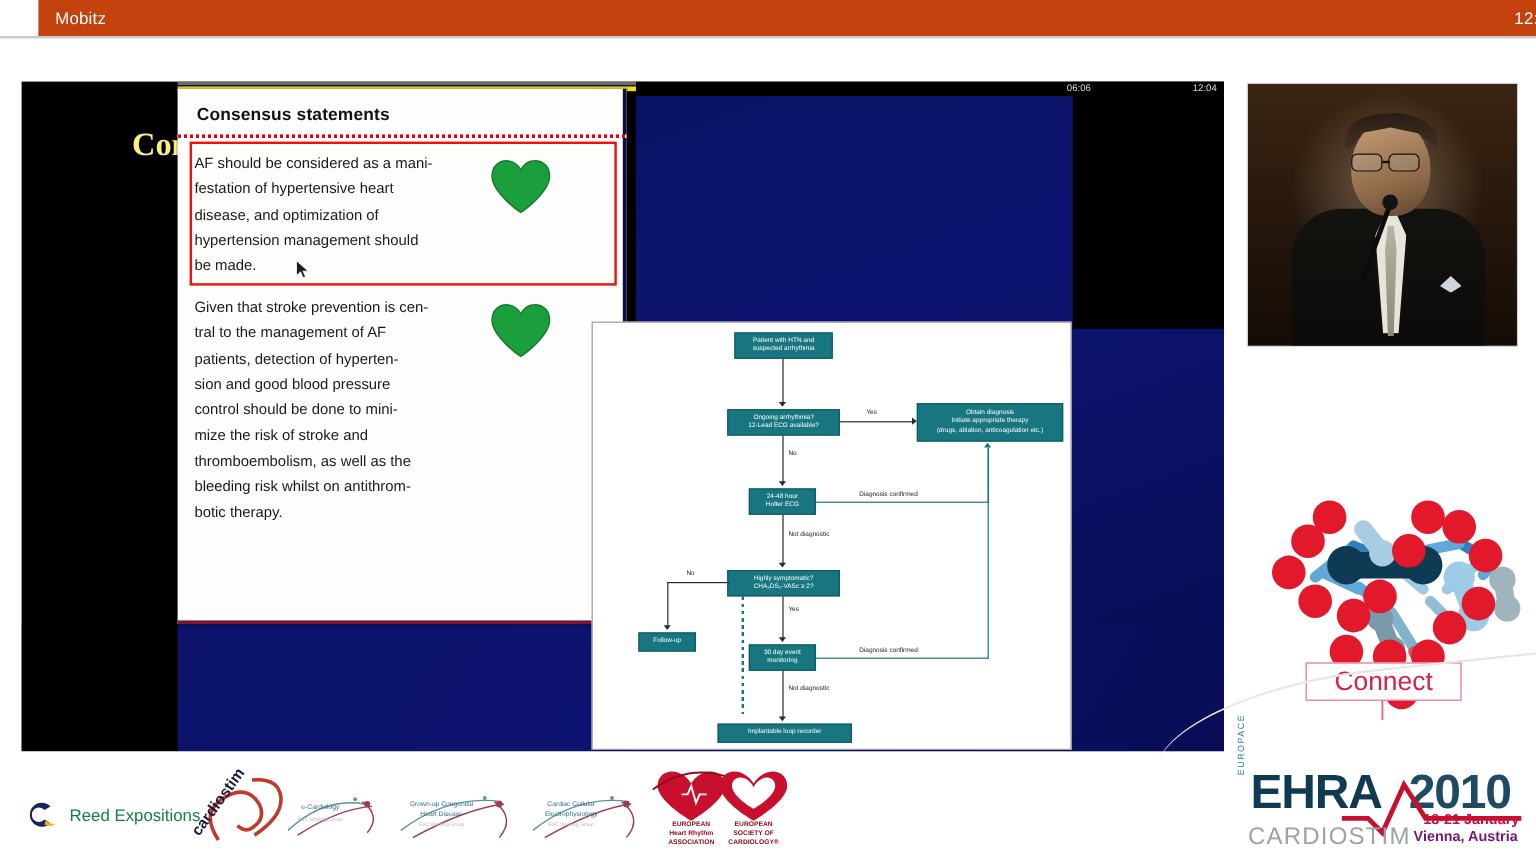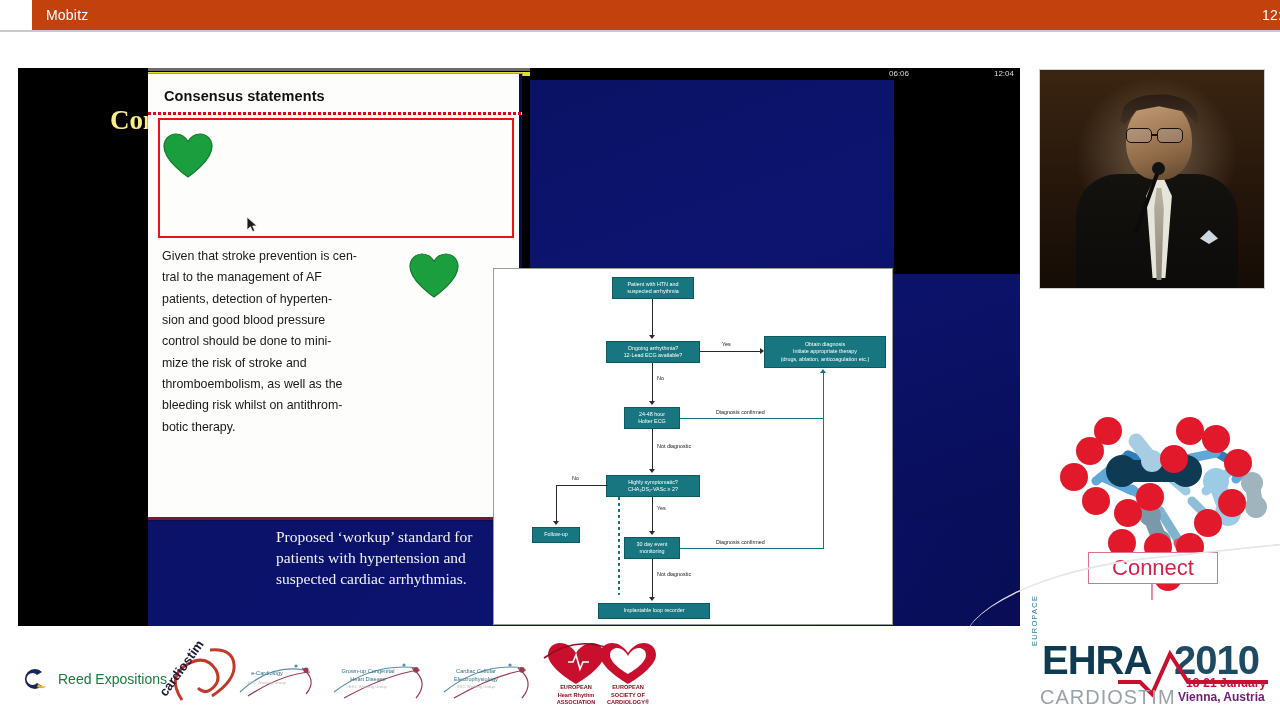--- a/index.html
+++ b/index.html
@@ -345,30 +345,31 @@
     <div class="grey-rule"></div>
     <div class="yellow-rule"></div>
 
     <div class="timeband">
       <span class="t1">06:06</span>
       <span class="t2">12:04</span>
     </div>
 
     <div class="blue-title">Consensus
 statements</div>
-    <div class="workup">Proposed ‘workup’
-standard for patients with
-hypertension and suspected
-cardiac arrhythmias.</div>
 
     <div class="panel-consensus">
       <div class="hdr">Consensus statements</div>
       <div class="dotted-red"></div>
 
       <div class="stmt stmt-1">
+        <div class="txt">AF should be considered as a mani-
+festation of hypertensive heart
+disease, and optimization of
+hypertension management should
+be made.</div>
         <div class="heart">
           <svg class="heart-svg" width="52" height="46" viewBox="0 0 52 46" aria-hidden="true">
             <path d="M26 45C26 45 2 29 2 14.5C2 6.8 7.8 2 14 2C19.2 2 23.6 5.2 26 9.5C28.4 5.2 32.8 2 38 2C44.2 2 50 6.8 50 14.5C50 29 26 45 26 45Z" fill="#1a9e3e" stroke="#147a31" stroke-width="1.2"></path>
           </svg>
         </div>
       </div>
 
       <div class="stmt stmt-2">
         <div class="txt">Given that stroke prevention is cen-
 tral to the management of AF

